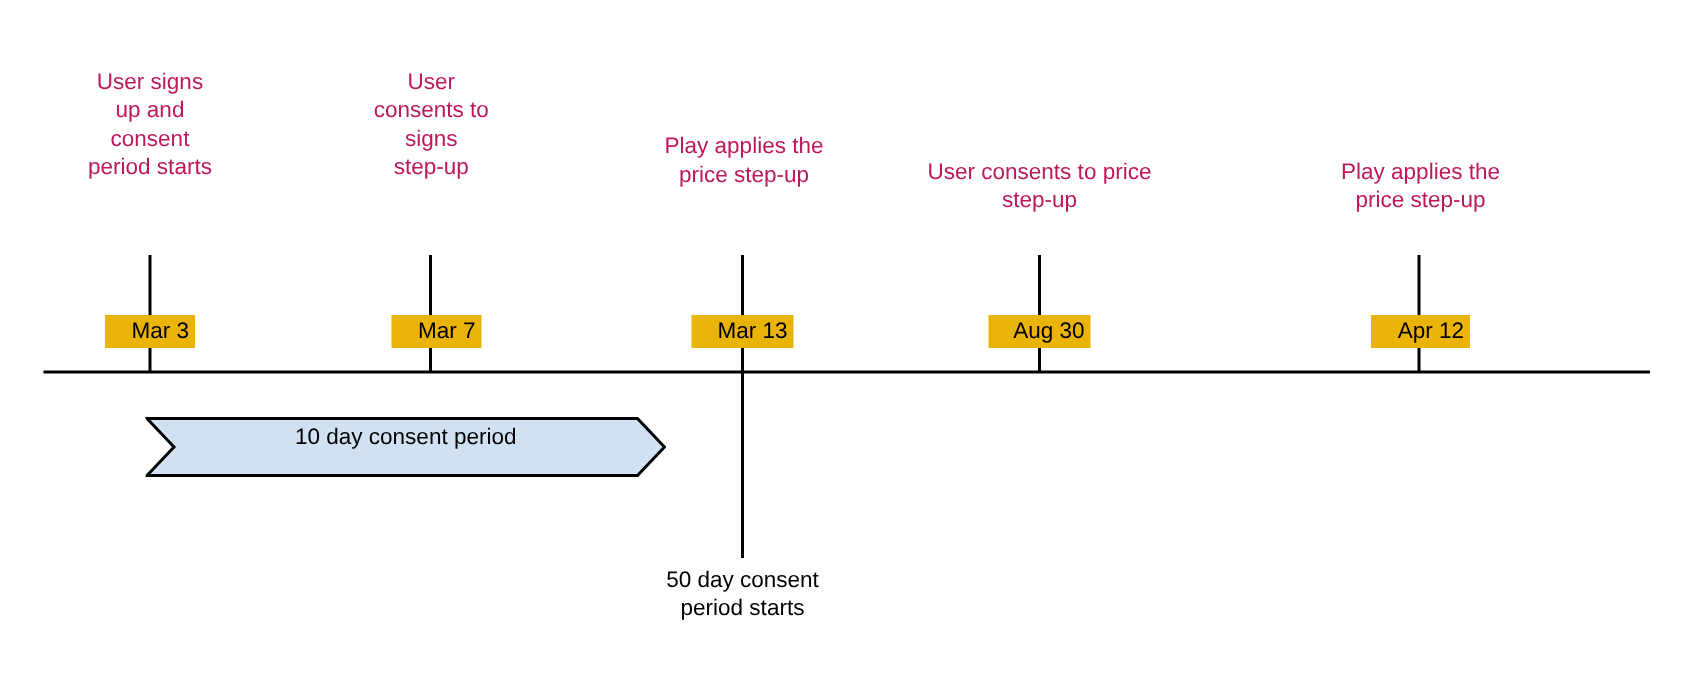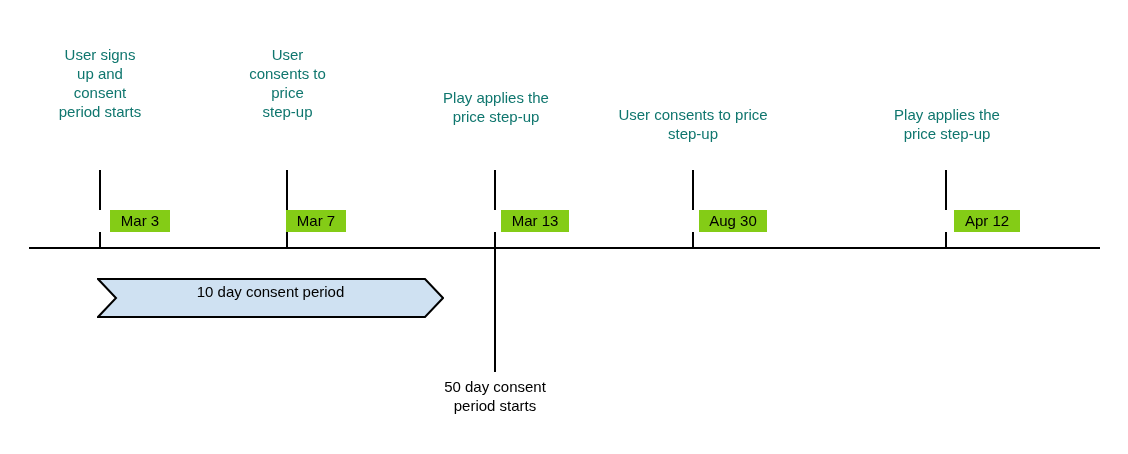--- a/index.html
+++ b/index.html
@@ -32,35 +32,34 @@
     width: 2px;
     background: #000000;
   }
 
   
   .event-caption {
     position: absolute;
     text-align: center;
     font-size: 15px;
     line-height: 19px;
-    color: #0f766e;
+    color: #be185d;
     white-space: pre-line;
   }
 
   
   .date-chip {
     position: absolute;
-    background: #84cc16;
+    background: #eab308;
     font-size: 15px;
     line-height: 20px;
     padding: 1px 4px;
     color: #000000;
     white-space: nowrap;
-    text-align: center;
-    margin-left: 40px;
+    text-align: right;
   }
 
   
   .period-band {
     position: absolute;
     display: flex;
     align-items: center;
     justify-content: center;
   }
   .period-band svg {
@@ -97,24 +96,24 @@
   <div class="event-caption" style="left:20px; top:45px; width:160px;">User signs
 up and
 consent
 period starts</div>
   <div class="tick-line" style="left:99px; top:170px; height:40px;"></div>
   <div class="date-chip" style="left:70px; top:210px; width:52px;">Mar 3</div>
   <div class="tick-line" style="left:99px; top:232px; height:16px;"></div>
 
   <div class="event-caption" style="left:210px; top:45px; width:155px;">User
 consents to
-price
+signs
 step-up</div>
   <div class="tick-line" style="left:286px; top:170px; height:40px;"></div>
-  <div class="date-chip" style="left:246px; top:210px; width:52px;">Mar 7</div>
+  <div class="date-chip" style="left:261px; top:210px; width:52px;">Mar 7</div>
   <div class="tick-line" style="left:286px; top:232px; height:16px;"></div>
 
   <div class="event-caption" style="left:411px; top:88px; width:170px;">Play applies the
 price step-up</div>
   <div class="tick-line" style="left:494px; top:170px; height:40px;"></div>
   <div class="date-chip" style="left:461px; top:210px; width:60px;">Mar 13</div>
   <div class="tick-line" style="left:494px; top:232px; height:140px;"></div>
 
   <div class="event-caption" style="left:588px; top:105px; width:210px;">User consents to price
 step-up</div>

